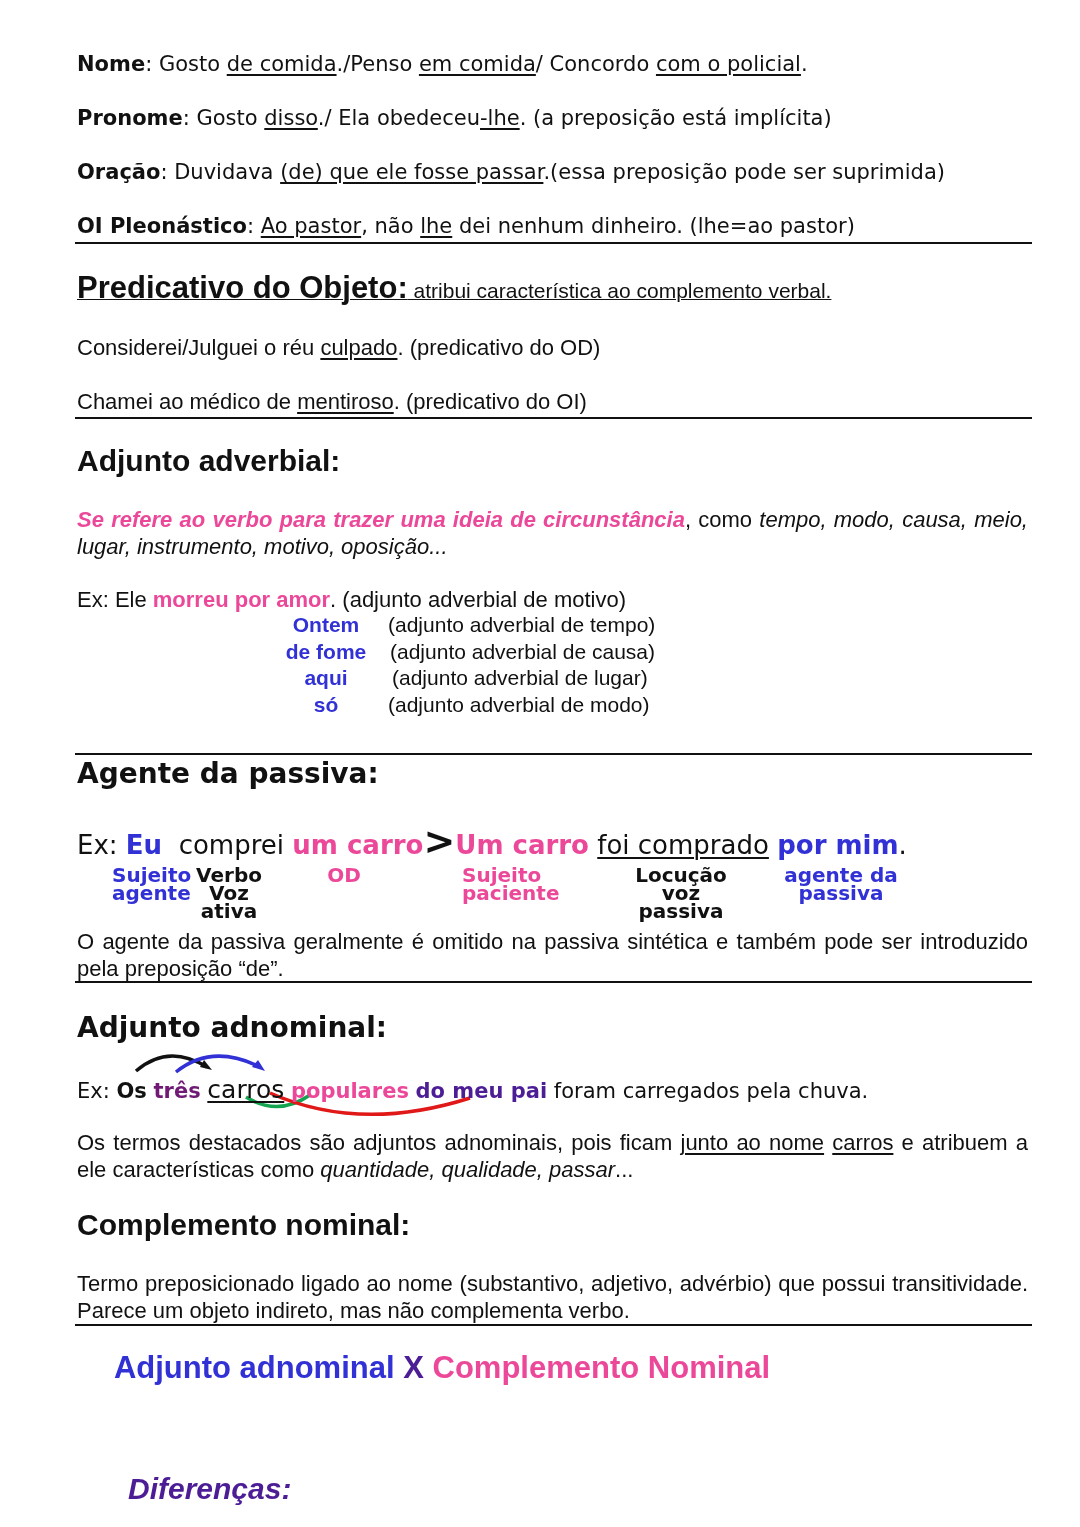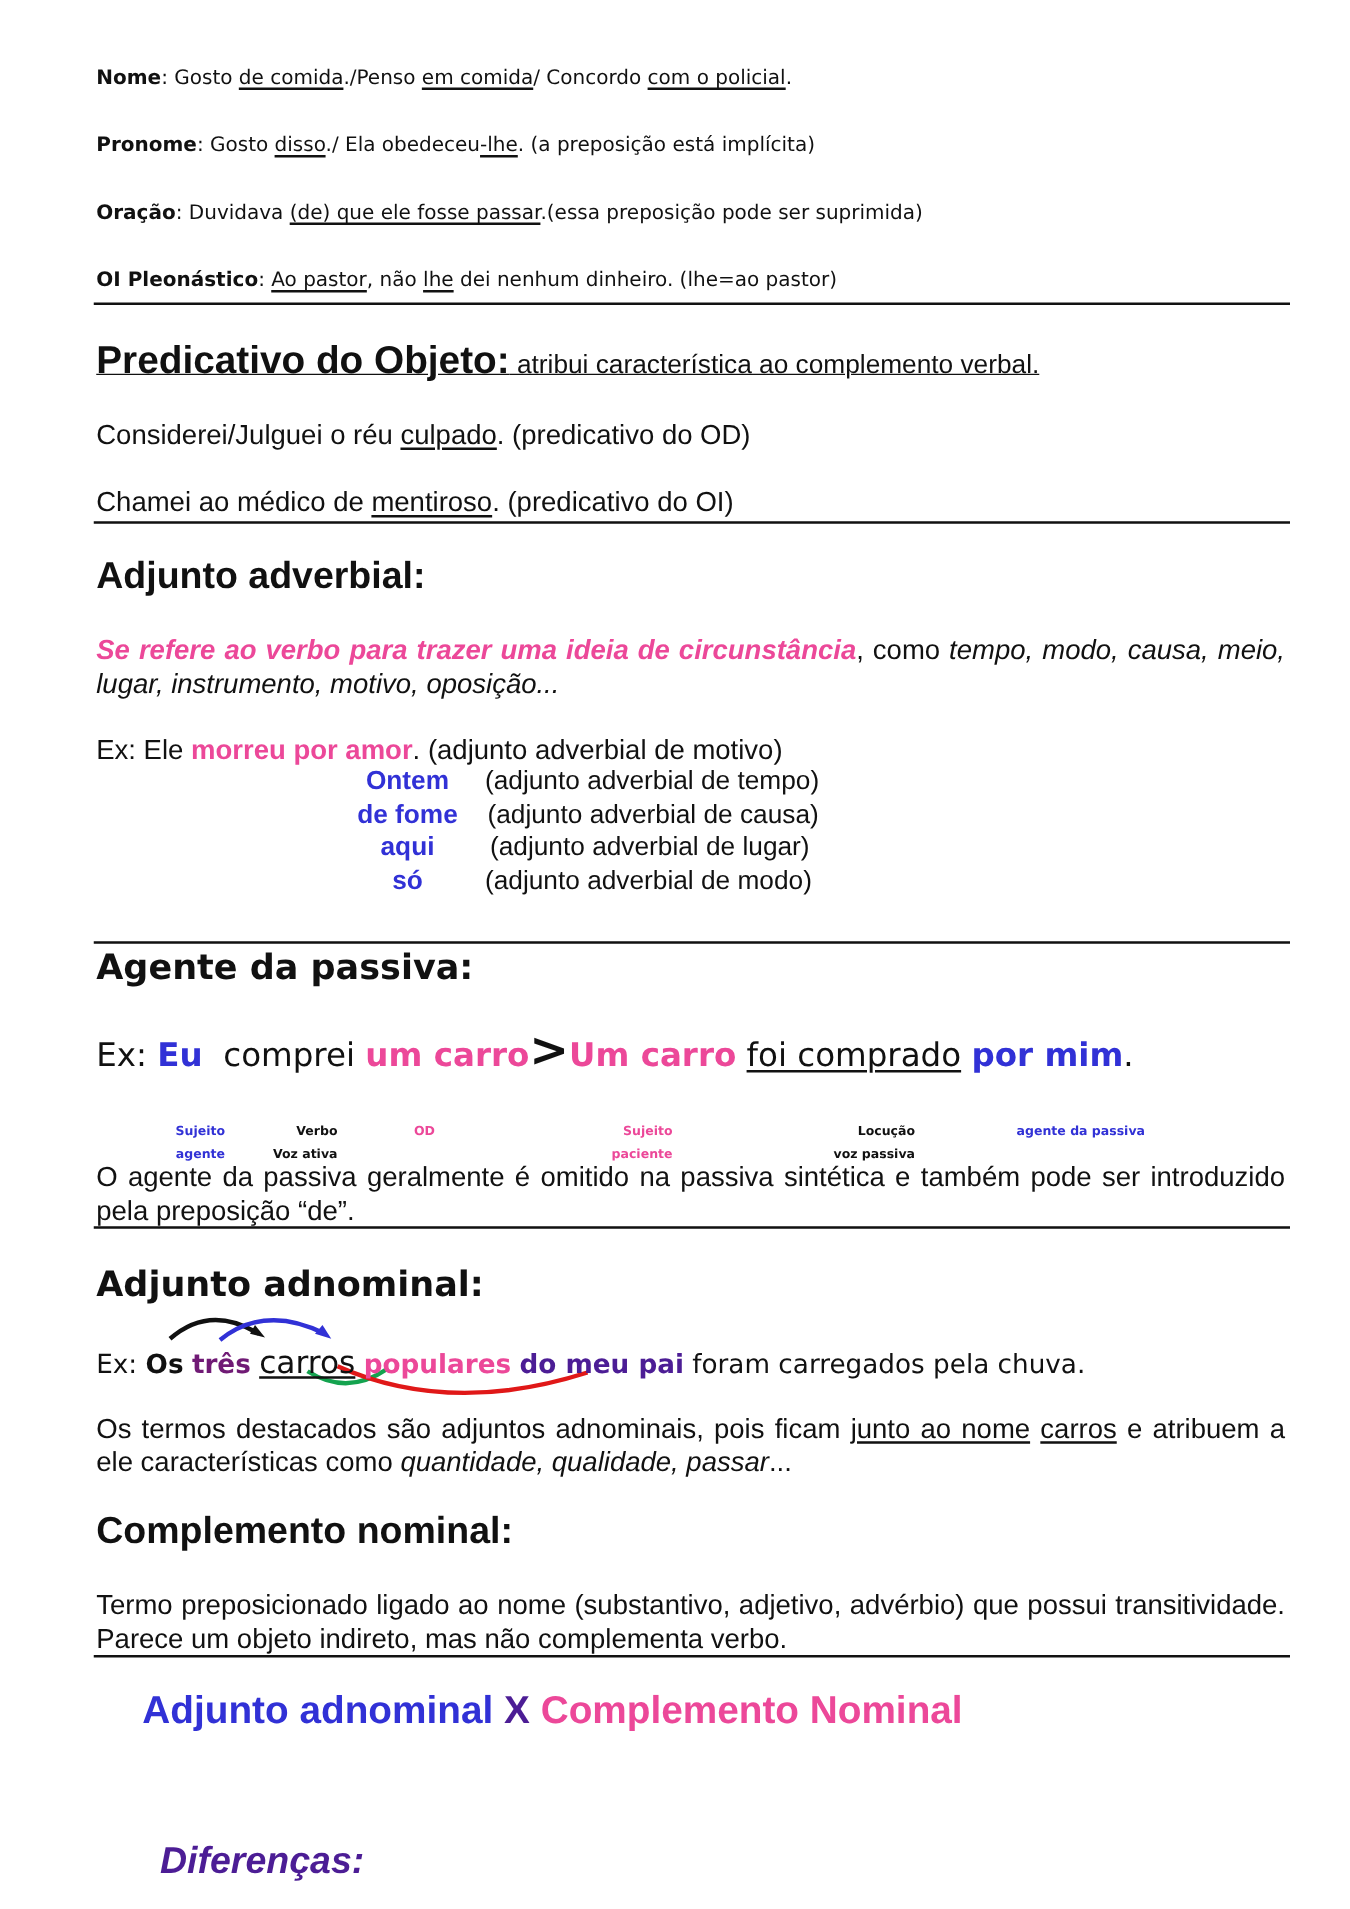--- a/index.html
+++ b/index.html
@@ -1,29 +1,29 @@
 <!DOCTYPE html>
 <html><head>
 <meta charset="utf-8">
 <style>
   html, body { margin: 0; padding: 0; background: #ffffff; }
   body { width: 1080px; height: 1527px; position: relative; overflow: hidden;
          font-family: "DejaVu Sans", sans-serif; color: #111; }
   .abs { position: absolute; white-space: nowrap; }
-  .line { font-size: 16px; left: 77px; }
+  .line { font-size: 21px; left: 77px; }
   .b { font-weight: bold; }
   .u { text-decoration: underline; text-underline-offset: 3px; text-decoration-thickness: 1.5px; }
   .i { font-style: italic; }
   .rule { position: absolute; left: 75px; width: 957px; height: 2px; background: #111; }
   .green { color: #ec4899; }
   .blue { color: #3131d6; }
   .red { color: #4c1d95; }
   .narrow { font-family: "Liberation Sans", sans-serif; transform-origin: left center; }
   .just { white-space: normal; text-align: justify; text-align-last: left; width: 951px; line-height: 27px; }
-  .small-lbl { font-size: 10px; font-weight: bold; line-height: 18px; text-align: right; position: absolute; margin-top: 31px; }
+  .small-lbl { font-size: 20px; font-weight: bold; line-height: 18px; text-align: center; position: absolute; }
   .ex-big { font-size: 26px; }
   .col-label { position: absolute; left: 276px; width: 100px; text-align: center; font-weight: bold; color: #3131d6; font-size: 21px; }
   .col-desc { position: absolute; font-size: 21px; }
 </style>
 </head>
 <body>
 
 <div class="abs line" style="top:52px;">
   <span class="b">Nome</span><span>: </span><span>Gosto </span><span class="u">de comida</span><span>./Penso </span><span class="u">em comida</span><span>/ Concordo </span><span class="u">com o policial</span><span>.</span>
 </div>
@@ -79,21 +79,21 @@
 </div>
 
 <div class="small-lbl blue" style="left:112px; top:866px; width:68px;">
   <div>Sujeito</div>
   <div>agente</div>
 </div>
 <div class="small-lbl" style="left:188px; top:866px; width:82px;">
   <div>Verbo</div>
   <div>Voz ativa</div>
 </div>
-<div class="small-lbl green" style="left:308px; top:866px; width:40px;">OD</div>
+<div class="small-lbl green" style="left:324px; top:866px; width:40px;">OD</div>
 <div class="small-lbl green" style="left:462px; top:866px; width:76px;">
   <div>Sujeito</div>
   <div>paciente</div>
 </div>
 <div class="small-lbl" style="left:630px; top:866px; width:102px;">
   <div>Locução</div>
   <div>voz passiva</div>
 </div>
 <div class="small-lbl blue" style="left:766px; top:866px; width:150px;">agente da passiva</div>
 

